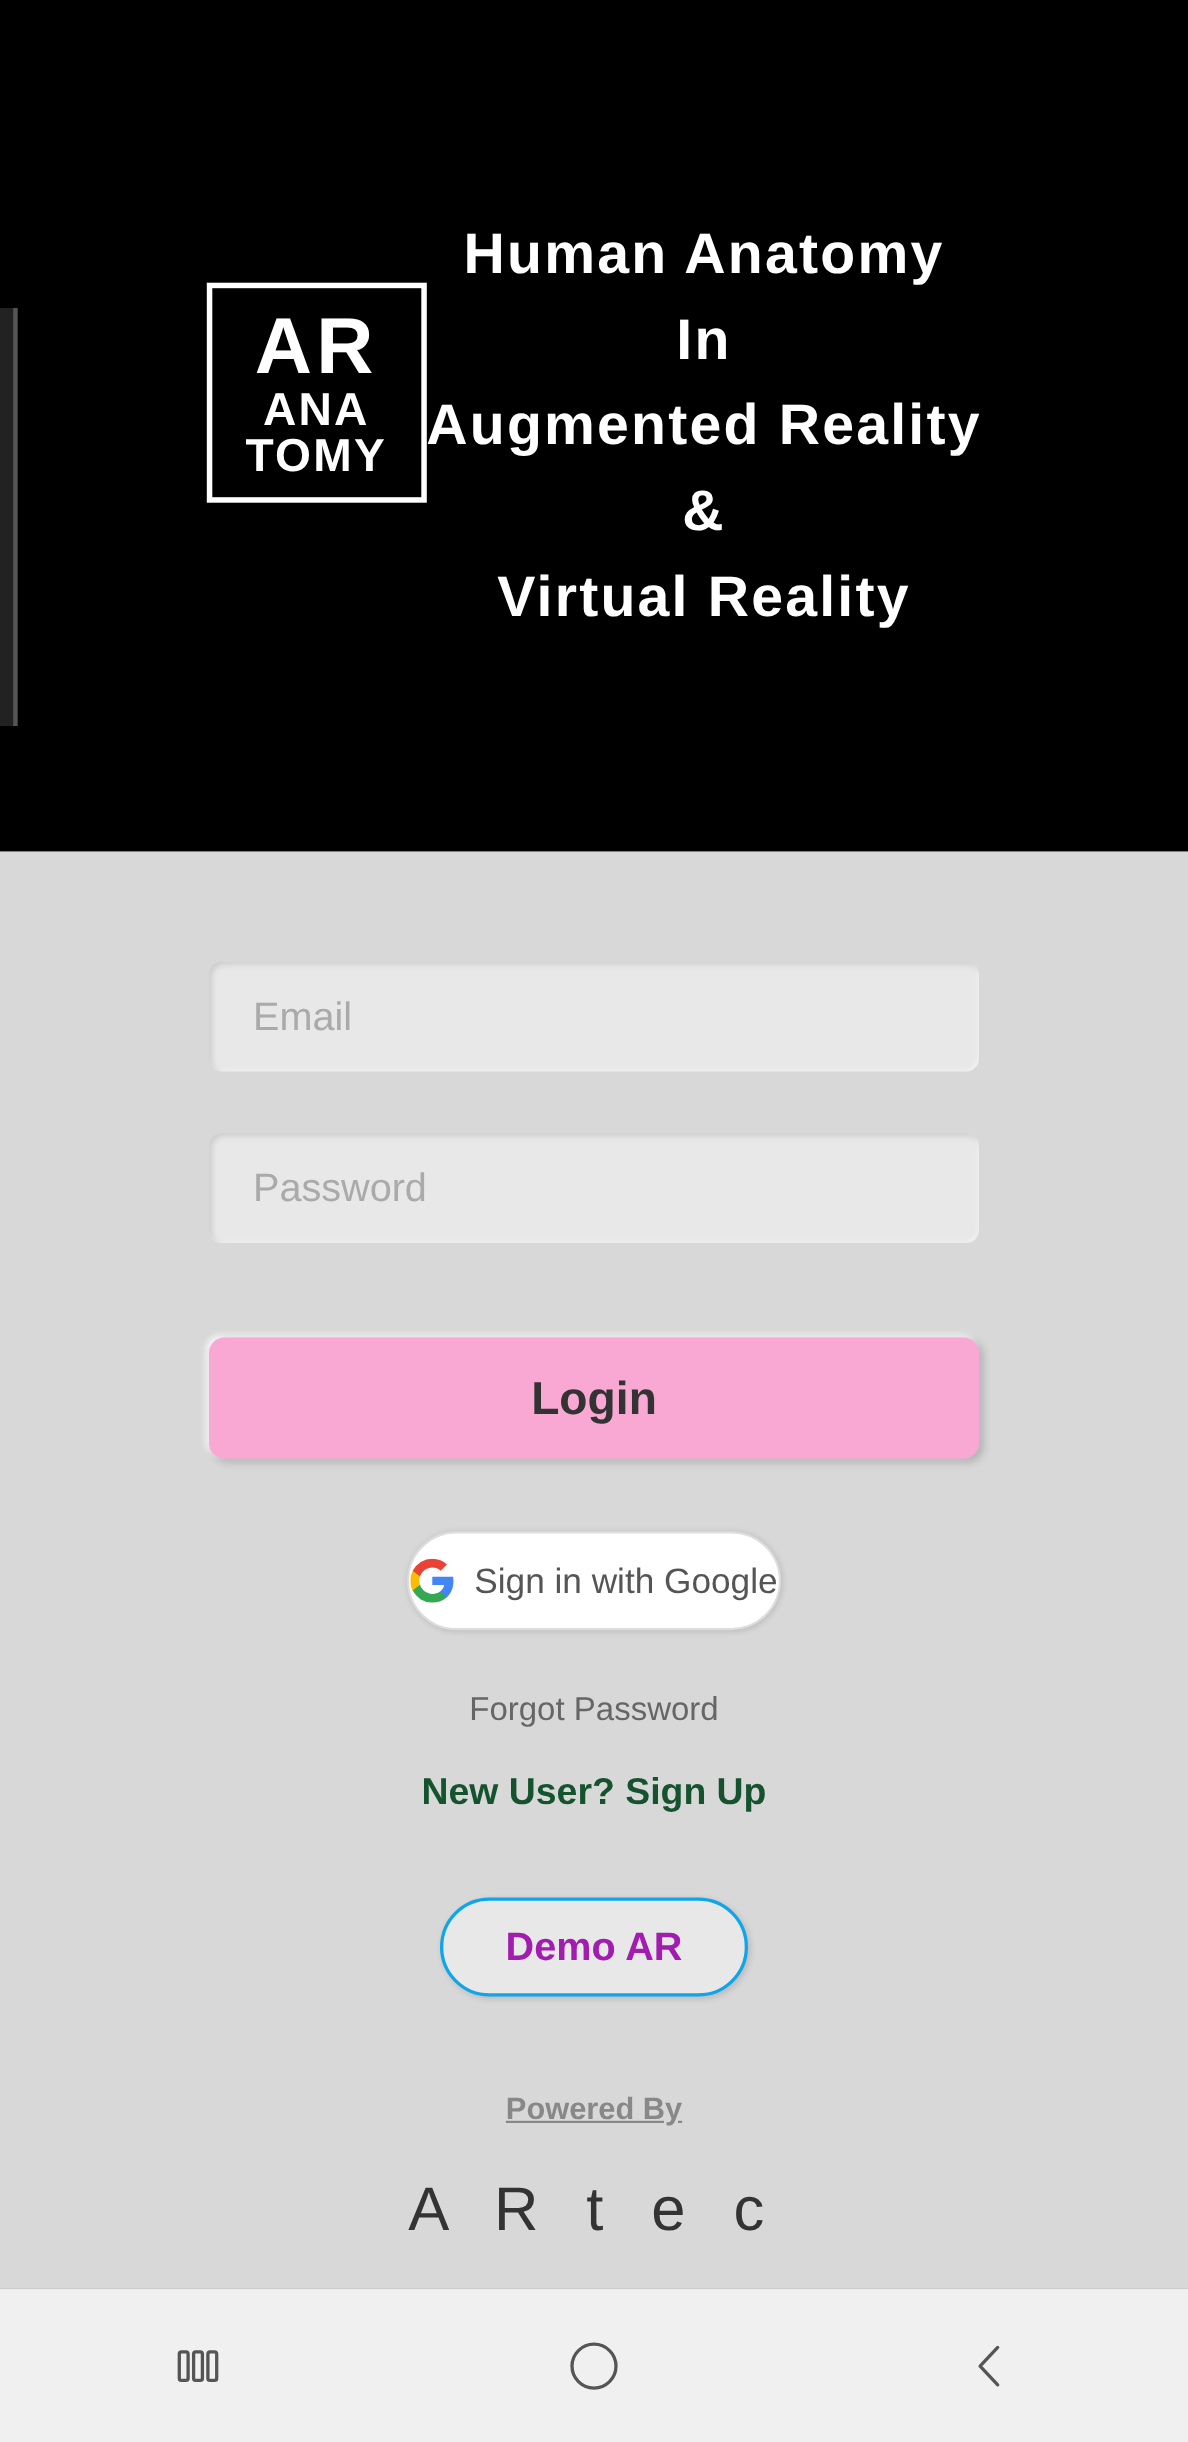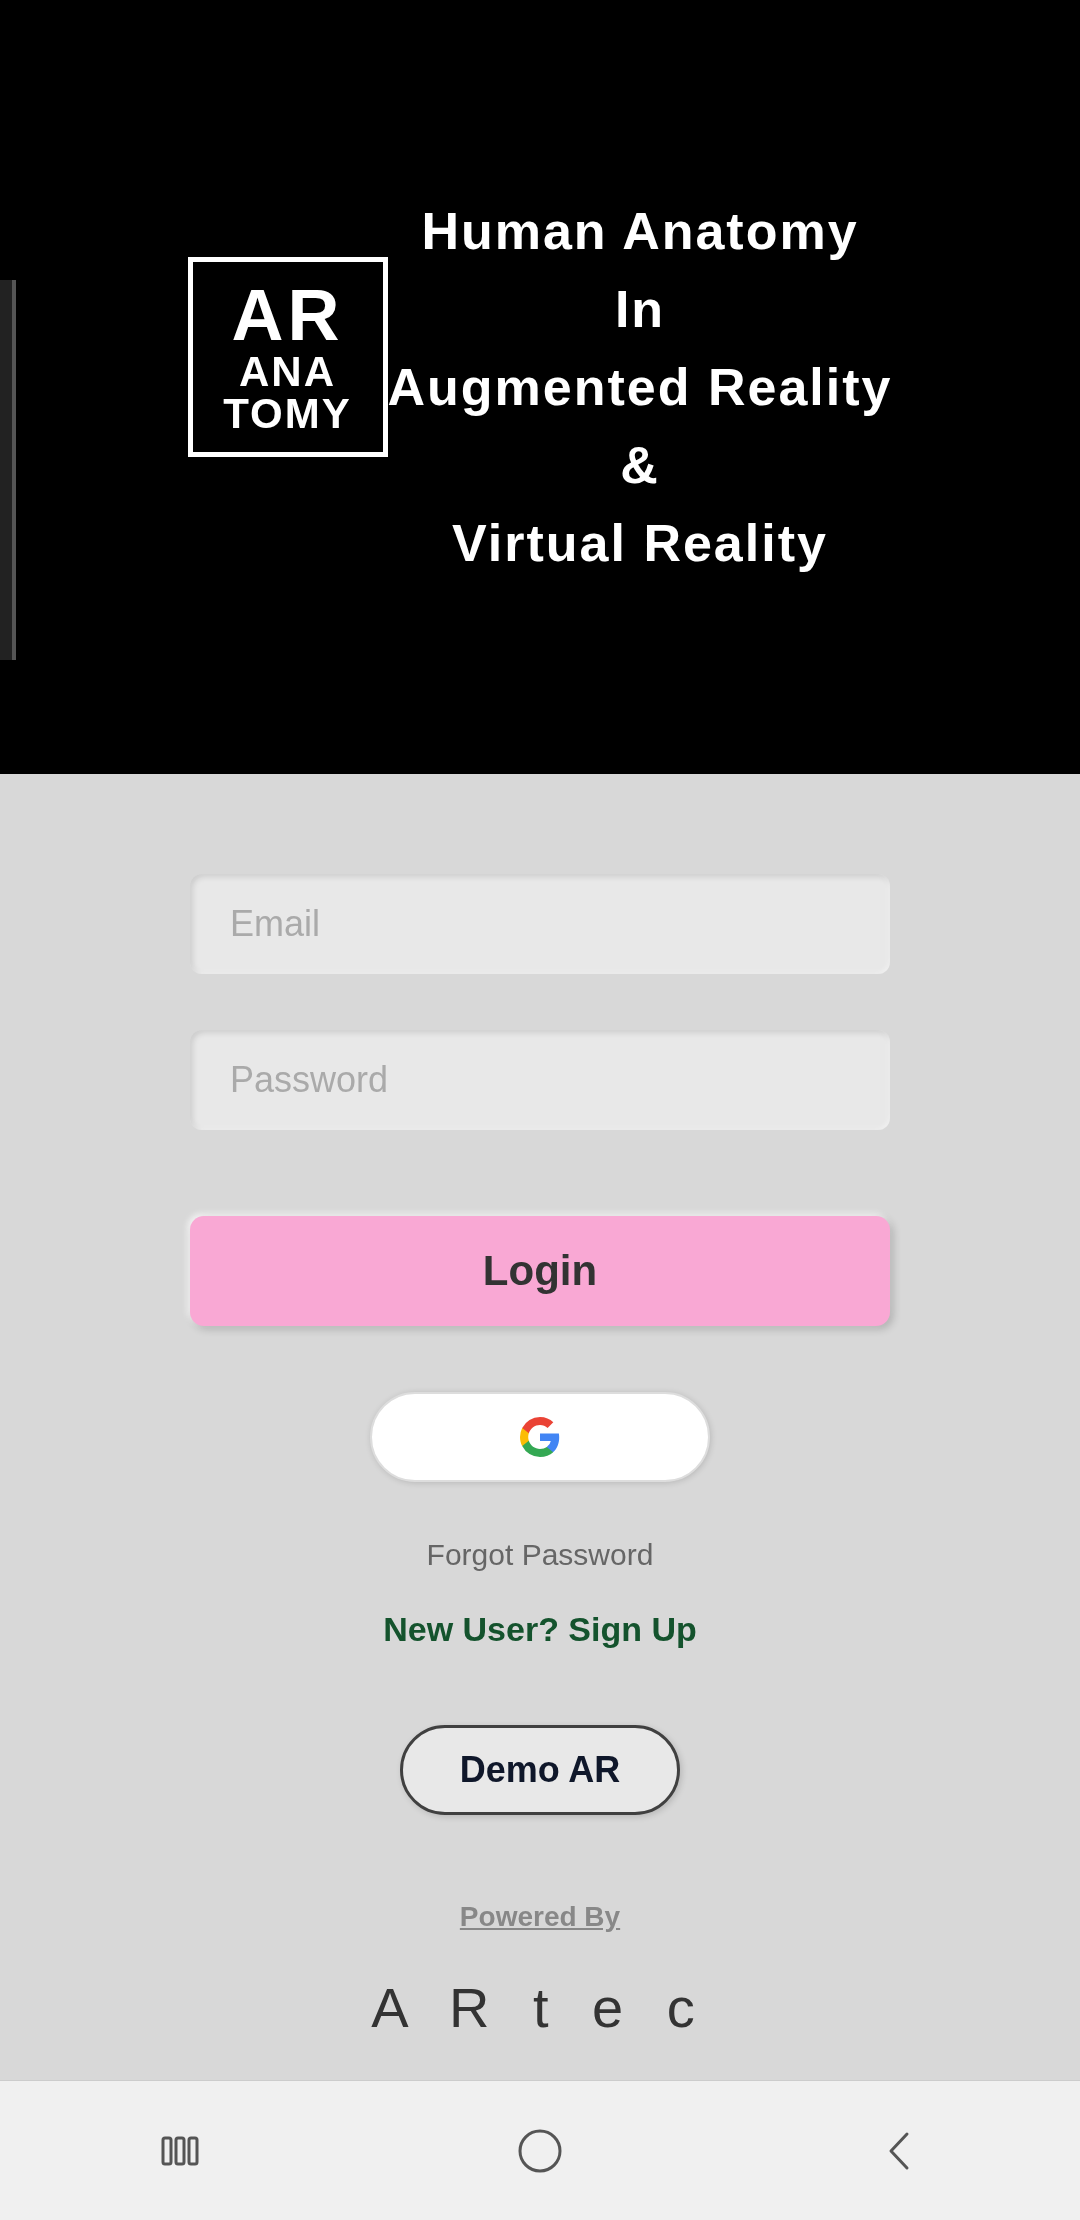--- a/index.html
+++ b/index.html
@@ -169,25 +169,25 @@
       font-weight: 700;
       margin-bottom: 50px;
       cursor: pointer;
       text-decoration: none;
     }
 
     .demo-ar-btn {
       width: 280px;
       height: 90px;
       background: #e8e8e8;
-      border: 3px solid #404040;
+      border: 3px solid #0ea5e9;
       border-radius: 50px;
       font-size: 36px;
       font-weight: 700;
-      color: #0f172a;
+      color: #a21caf;
       cursor: pointer;
       margin-bottom: 60px;
       box-shadow: 2px 2px 6px rgba(0,0,0,0.15);
     }
 
     .powered-by-text {
       font-size: 28px;
       color: #888;
       font-weight: 600;
       margin-bottom: 16px;
@@ -258,20 +258,21 @@
   </button>
 
   <button class="google-signin-btn">
 
     <svg class="google-icon" viewBox="0 0 40 40" xmlns="http://www.w3.org/2000/svg">
       <path d="M39.2 20.45c0-1.36-.12-2.67-.34-3.93H20v7.43h10.8a9.24 9.24 0 01-4.01 6.07v5.04h6.49c3.8-3.5 5.92-8.66 5.92-14.61z" fill="#4285F4"></path>
       <path d="M20 40c5.4 0 9.93-1.79 13.24-4.85l-6.49-5.04c-1.79 1.2-4.08 1.91-6.75 1.91-5.19 0-9.59-3.51-11.16-8.23H2.18v5.21A20 20 0 0020 40z" fill="#34A853"></path>
       <path d="M8.84 23.79A12.02 12.02 0 018.2 20c0-1.31.23-2.58.64-3.79v-5.21H2.18A20 20 0 000 20c0 3.23.77 6.29 2.18 8.99l6.66-5.2z" fill="#FBBC05"></path>
       <path d="M20 7.97c2.92 0 5.54 1 7.6 2.96l5.7-5.7C29.92 1.99 25.39 0 20 0A20 20 0 002.18 11.01l6.66 5.2C10.41 11.48 14.81 7.97 20 7.97z" fill="#EA4335"></path>
     </svg>
+    <span>Sign in with Google</span>
   </button>
 
   <a class="forgot-password">
     <span>Forgot Password</span>
   </a>
 
   <a class="signup-link">
     <span>New User? Sign Up</span>
   </a>
 

